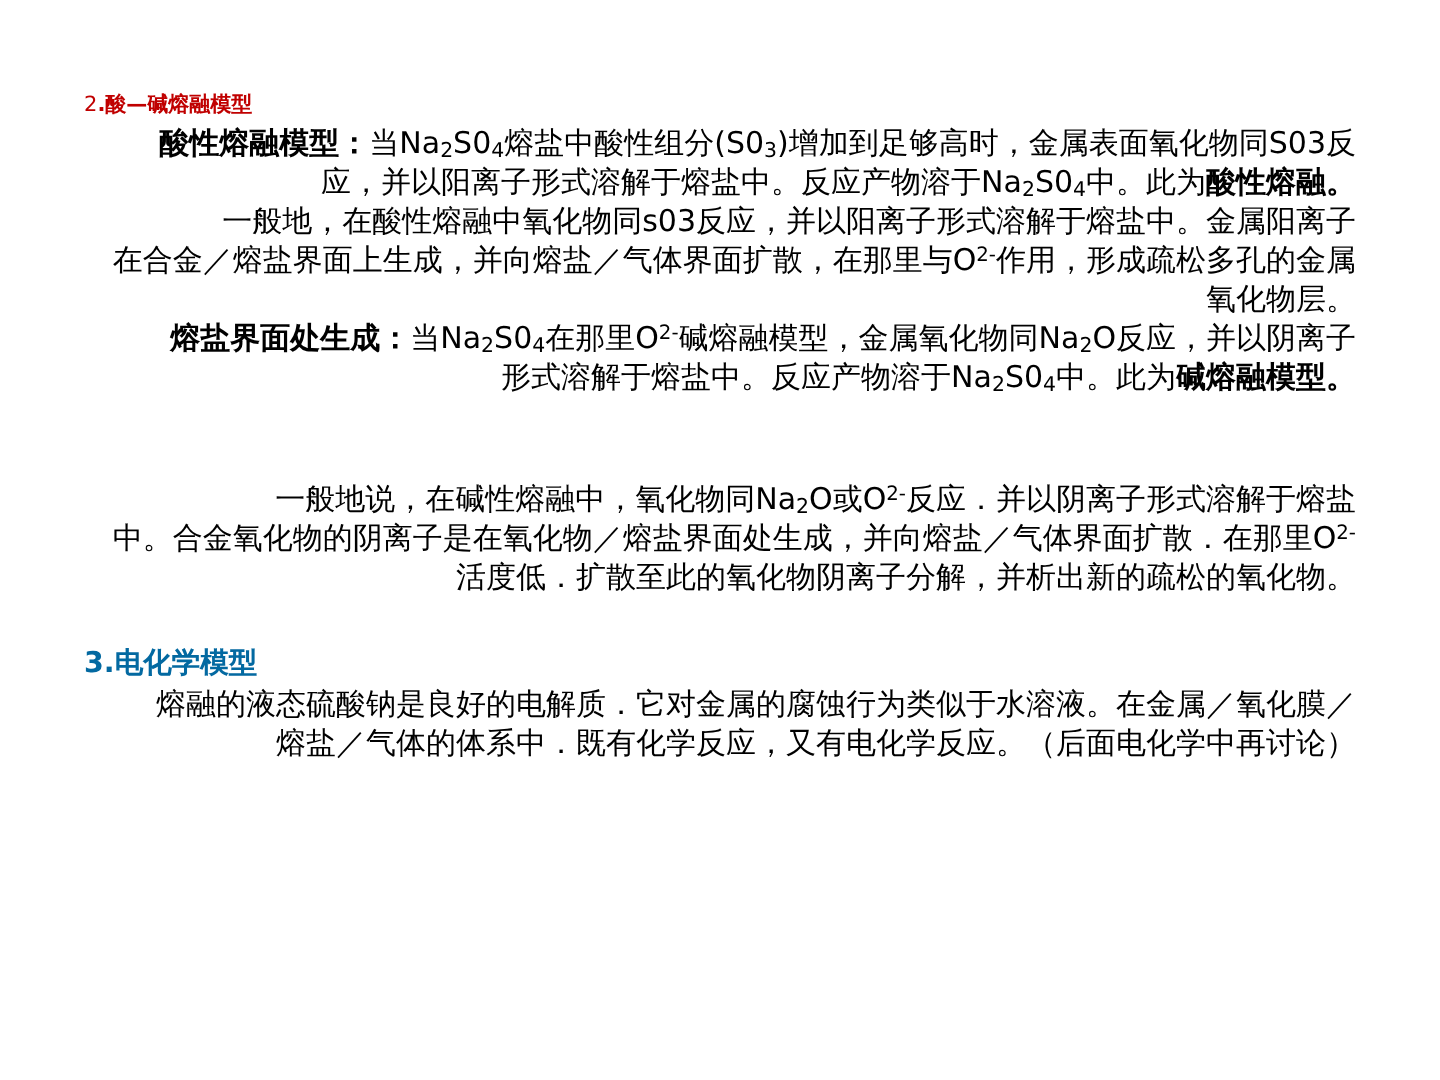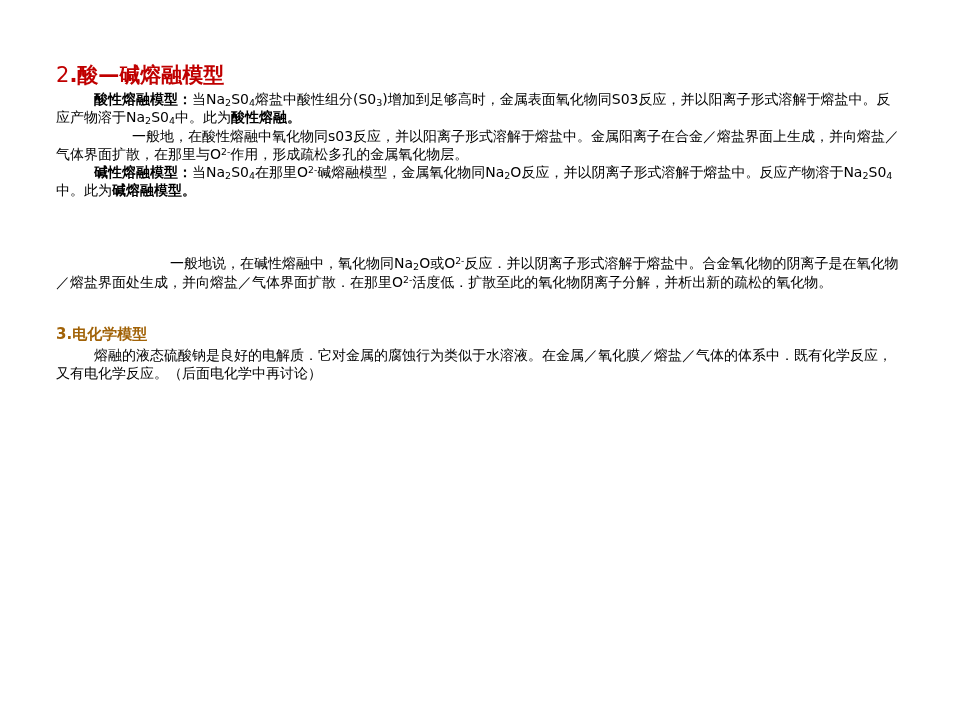--- a/index.html
+++ b/index.html
@@ -17,32 +17,32 @@
   .slide {
     position: relative;
     width: 960px;
     height: 720px;
     box-sizing: border-box;
     padding: 62px 56px 0 56px;
   }
   .heading {
     color: #C00000;
     font-weight: bold;
-    font-size: 21px;
+    font-size: 14px;
     line-height: 1.25;
     margin: 0 0 2px 0;
   }
   .heading .num {
     font-weight: normal;
   }
   .para {
-    font-size: 14px;
+    font-size: 20px;
     line-height: 1.30;
     margin: 0;
-    text-align: left;
+    text-align: right;
   }
   .indent1 { text-indent: 38px; }
   .indent2 { text-indent: 76px; }
   .indent3 { text-indent: 114px; margin-top: 37px; }
   .b { font-weight: bold; }
   sub {
     font-size: 0.68em;
     vertical-align: -0.22em;
     line-height: 0;
   }
@@ -50,39 +50,39 @@
     font-size: 0.66em;
     vertical-align: 0.45em;
     line-height: 0;
   }
   .spacer-md { height: 18px; }
   .spacer-lg { height: 34px; }
   .block3 {
     margin-top: 0;
   }
   .heading2 {
-    color: #a16207;
+    color: #0369a1;
     font-weight: bold;
-    font-size: 15px;
+    font-size: 19px;
     line-height: 1.25;
     margin: 0 0 2px 0;
   }
 </style>
 </head>
 <body>
 
 <div class="slide">
 
   <div class="heading"><span class="num">2</span><span>.酸—碱熔融模型</span></div>
 
   <p class="para indent1"><span class="b">酸性熔融模型：</span><span>当Na</span><sub>2</sub><span>S0</span><sub>4</sub><span>熔盐中酸性组分(S0</span><sub>3</sub><span>)增加到足够高时，金属表面氧化物同S03反应，并以阳离子形式溶解于熔盐中。反应产物溶于Na</span><sub>2</sub><span>S0</span><sub>4</sub><span>中。此为</span><span class="b">酸性熔融。</span></p>
 
   <p class="para indent2"><span>一般地，在酸性熔融中氧化物同s03反应，并以阳离子形式溶解于熔盐中。金属阳离子在合金／熔盐界面上生成，并向熔盐／气体界面扩散，在那里与O</span><sup>2-</sup><span>作用，形成疏松多孔的金属氧化物层。</span></p>
 
-  <p class="para indent1"><span class="b">碱性熔融模型：</span><span>当Na</span><sub>2</sub><span>S0</span><sub>4</sub><span>在那里O</span><sup>2-</sup><span>碱熔融模型，金属氧化物同Na</span><sub>2</sub><span>O反应，并以阴离子形式溶解于熔盐中。反应产物溶于Na</span><sub>2</sub><span>S0</span><sub>4</sub><span>中。此为</span><span class="b">碱熔融模型。</span></p>
+  <p class="para indent1"><span class="b">熔盐界面处生成：</span><span>当Na</span><sub>2</sub><span>S0</span><sub>4</sub><span>在那里O</span><sup>2-</sup><span>碱熔融模型，金属氧化物同Na</span><sub>2</sub><span>O反应，并以阴离子形式溶解于熔盐中。反应产物溶于Na</span><sub>2</sub><span>S0</span><sub>4</sub><span>中。此为</span><span class="b">碱熔融模型。</span></p>
 
   <div class="spacer-md"></div>
 
   <p class="para indent3"><span>一般地说，在碱性熔融中，氧化物同Na</span><sub>2</sub><span>O或O</span><sup>2-</sup><span>反应．并以阴离子形式溶解于熔盐中。合金氧化物的阴离子是在氧化物／熔盐界面处生成，并向熔盐／气体界面扩散．在那里O</span><sup>2-</sup><span>活度低．扩散至此的氧化物阴离子分解，并析出新的疏松的氧化物。</span></p>
 
   <div class="spacer-lg"></div>
 
   <div class="block3">
     <div class="heading2">3.电化学模型</div>
     <p class="para indent1">熔融的液态硫酸钠是良好的电解质．它对金属的腐蚀行为类似于水溶液。在金属／氧化膜／熔盐／气体的体系中．既有化学反应，又有电化学反应。（后面电化学中再讨论）</p>

